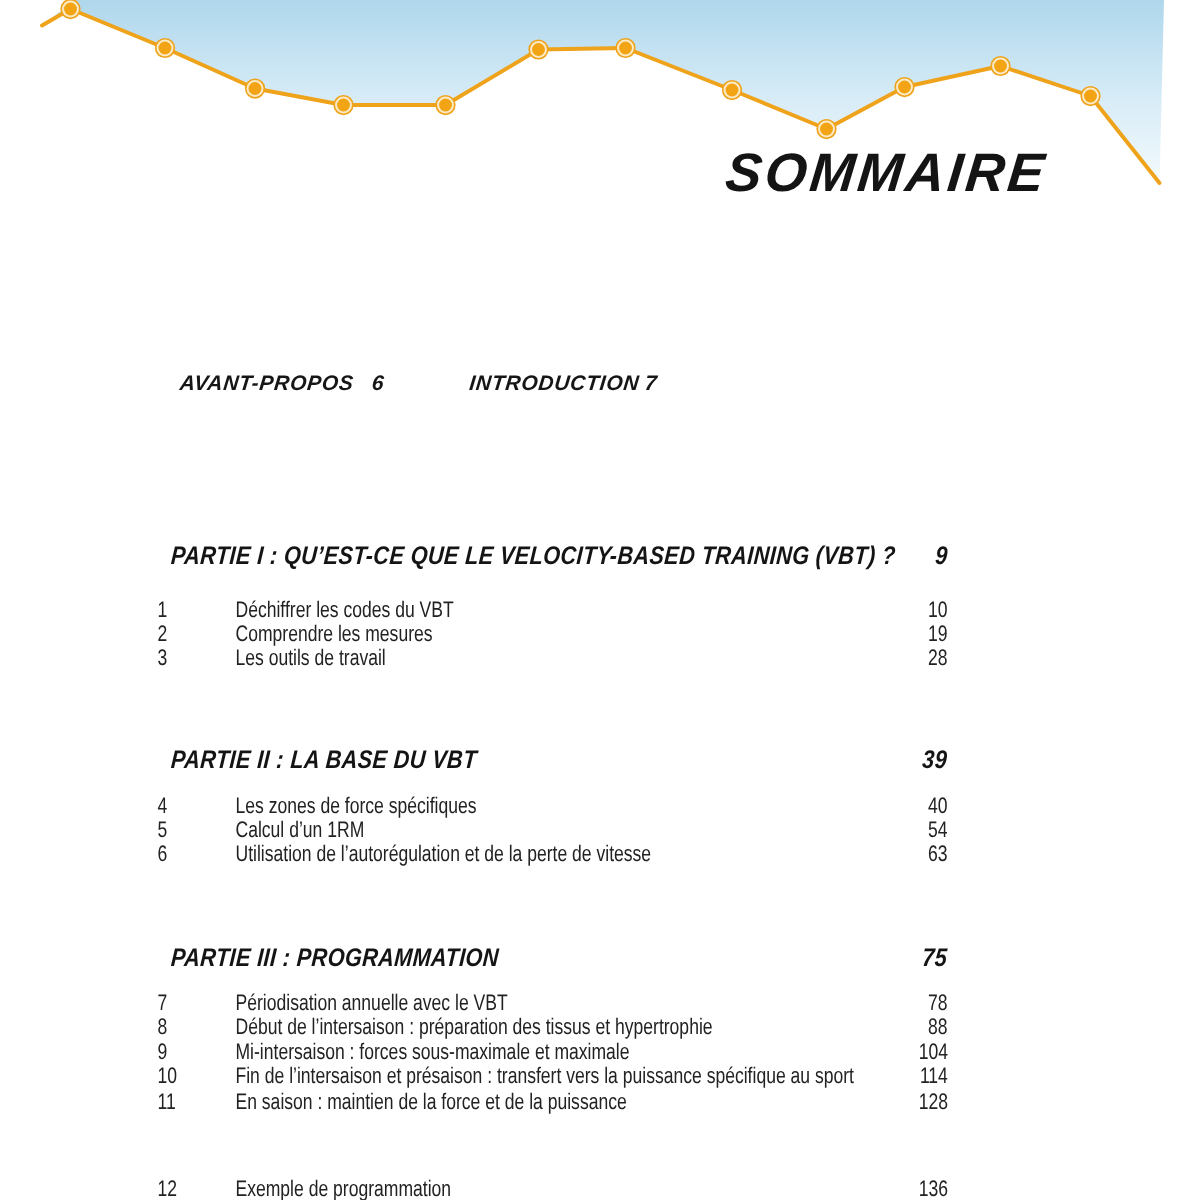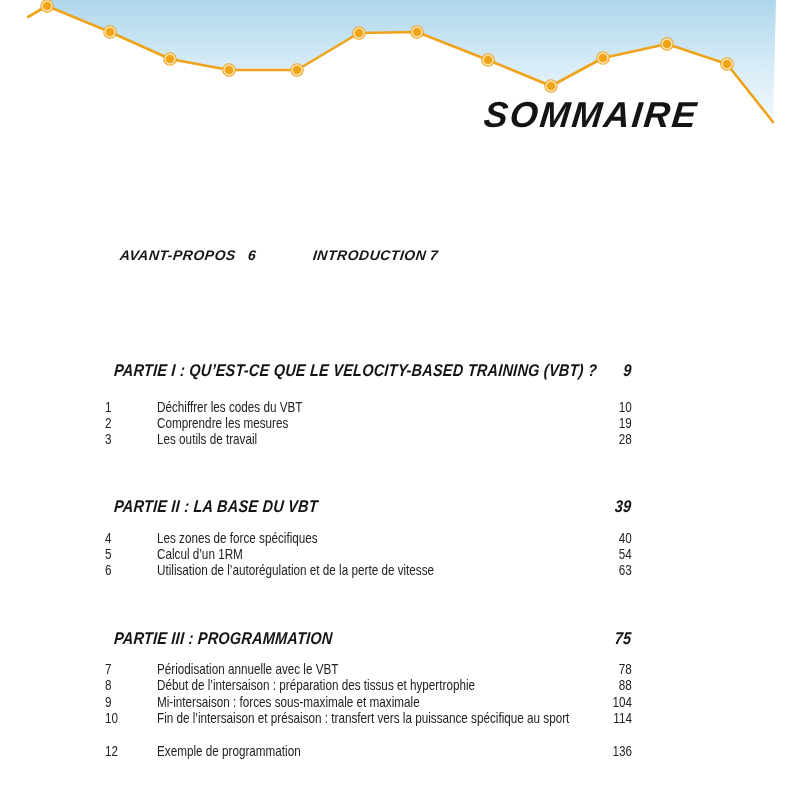--- a/index.html
+++ b/index.html
@@ -167,19 +167,24 @@
   <div class="row" style="top:694px">
     <span class="num">9</span>
     <span class="ttl">Mi-intersaison : forces sous-maximale et maximale</span>
     <span class="pg">104</span>
   </div>
   <div class="row" style="top:710px">
     <span class="num">10</span>
     <span class="ttl">Fin de l’intersaison et présaison : transfert vers la puissance spécifique au sport</span>
     <span class="pg">114</span>
   </div>
-  <div class="row" style="top:743px">
+  <div class="row" style="top:727px">
+    <span class="num">11</span>
+    <span class="ttl">En saison : maintien de la force et de la puissance</span>
+    <span class="pg">128</span>
+  </div>
+  <div class="row" style="top:785px">
     <span class="num">12</span>
     <span class="ttl">Exemple de programmation</span>
     <span class="pg">136</span>
   </div>
 
 </div>
 
 </body></html>

